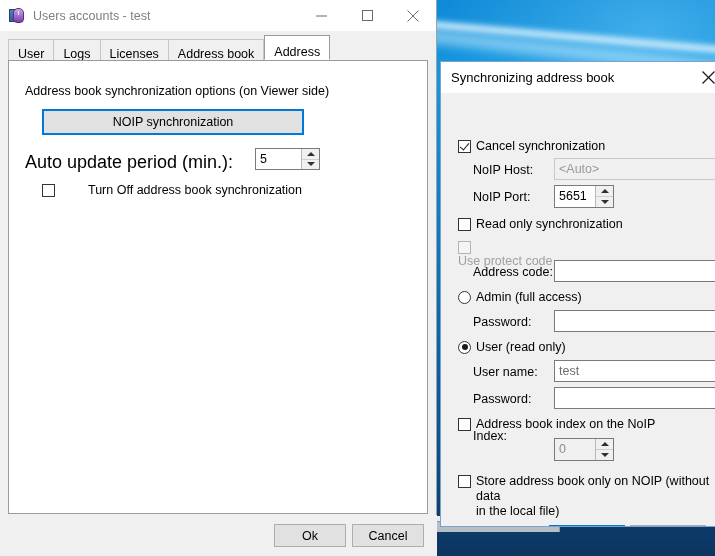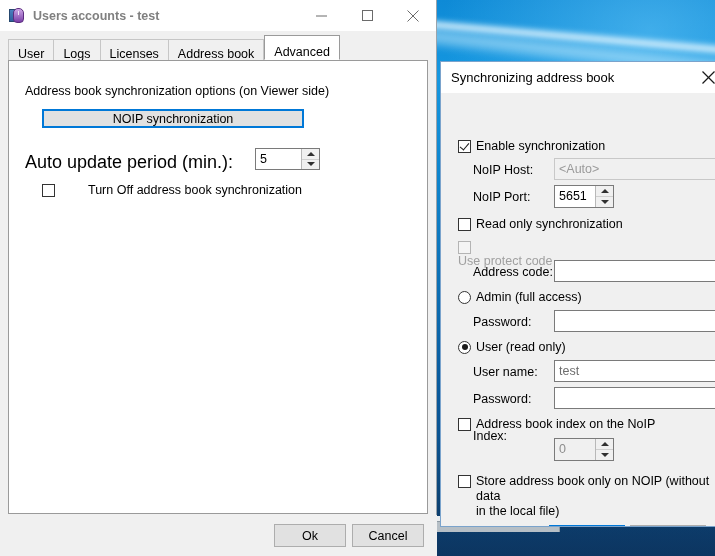--- a/index.html
+++ b/index.html
@@ -120,21 +120,20 @@
     left: 4px; top: 2px;
     width: 1px; height: 4px;
     background: #f0e4fa;
   }
   #mainwin .wintitle {
     font-size: 12.5px;
     color: #808080;
     flex: 1 1 auto;
     white-space: nowrap;
     overflow: hidden;
-    font-weight: bold;
   }
   .caption-btns { display: flex; height: 31px; }
   .capbtn {
     width: 46px; height: 31px;
     display: flex; align-items: center; justify-content: center;
     color: #6b6b6b;
   }
   .capbtn svg { display: block; }
 
   #mainwin .tabstrip {
@@ -178,21 +177,21 @@
   }
   .section-label {
     position: absolute;
     left: 16px; top: 23px;
     font-size: 12.5px;
     white-space: nowrap;
   }
   .noip-sync-btn {
     position: absolute;
     left: 33px; top: 48px;
-    width: 262px; height: 19px;
+    width: 262px; height: 26px;
     background: #e1e1e1;
     border: 2px solid #0078d7;
     box-sizing: border-box;
     font-size: 12.5px;
     font-family: "Liberation Sans", sans-serif;
     color: #000;
     cursor: default;
   }
   .field-row-auto {
     position: absolute;
@@ -419,21 +418,21 @@
             </svg>
         </div>
       </div>
     </div>
 
     <div class="tabstrip">
       <div class="tab">User</div>
       <div class="tab">Logs</div>
       <div class="tab">Licenses</div>
       <div class="tab">Address book</div>
-      <div class="tab active">Advanced</div>
+      <div class="tab active">Address</div>
     </div>
 
     <div class="tabpanel">
 
       <div class="section-label">Address book synchronization options (on Viewer side)</div>
 
       <button class="noip-sync-btn">NOIP synchronization</button>
 
       <div class="field-row-auto">Auto update period (min.):</div>
 
@@ -472,21 +471,21 @@
             <line x1="0.5" y1="0.5" x2="12.5" y2="12.5" stroke="#1a1a1a" stroke-width="1.2"></line>
             <line x1="12.5" y1="0.5" x2="0.5" y2="12.5" stroke="#1a1a1a" stroke-width="1.2"></line>
           </svg>
       </div>
     </div>
 
     <div class="dlg-body">
 
       <div class="cb-row" style="left:17px; top:46px;">
         <span class="cbox checked"></span>
-        <span class="cb-label">Enable synchronization</span>
+        <span class="cb-label">Cancel synchronization</span>
       </div>
 
       <div class="lbl" style="left:32px; top:70px;">NoIP Host:</div>
       <div class="txt disabled" style="left:113px; top:65px; width:165px; height:22px;">&lt;Auto&gt;</div>
 
       <div class="lbl" style="left:32px; top:97px;">NoIP Port:</div>
       <div class="spin" style="left:113px; top:92px; width:60px; height:23px;">
         <div class="val">5651</div>
         <div class="btns">
           <div class="up">

